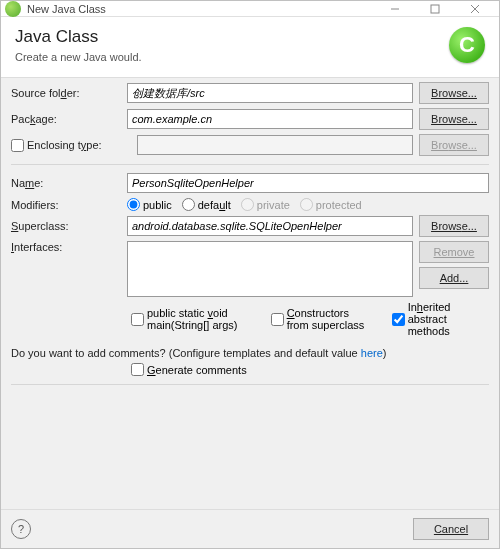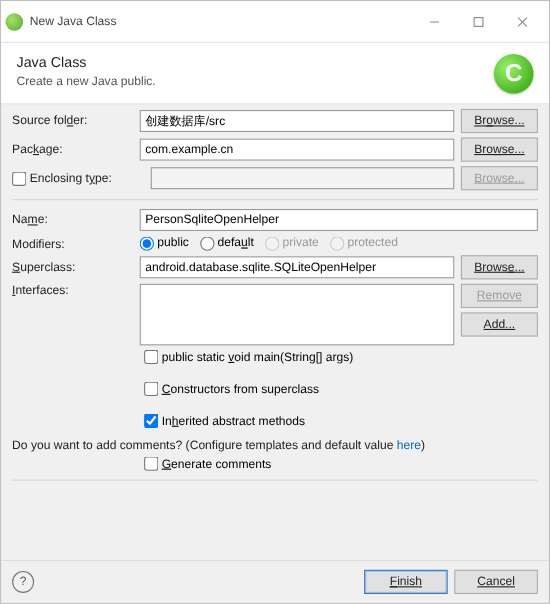--- a/index.html
+++ b/index.html
@@ -1,49 +1,49 @@
 <!DOCTYPE html>
 <html><head>
 <meta charset="utf-8">
 <style>
 * { box-sizing: border-box; font-family: "Segoe UI", Tahoma, sans-serif; font-size: 11px; }
 body { margin: 0; background: #f0f0f0; width: 500px; height: 549px; overflow: hidden; }
 .window { width: 500px; height: 549px; border: 1px solid #c0c0c0; background: #f0f0f0; display: flex; flex-direction: column; }
-.titlebar { height: 38px; display: flex; align-items: center; padding: 0 4px; background: #fff; border-bottom: 1px solid #e0e0e0; }
+.titlebar { height: 16px; display: flex; align-items: center; padding: 0 4px; background: #fff; border-bottom: 1px solid #e0e0e0; }
 .titlebar .icon { width: 16px; height: 16px; border-radius: 50%; background: radial-gradient(circle at 35% 35%, #a8e063, #56ab2f); margin-right: 6px; }
 .titlebar .title { color: #444; flex: 1; }
 .titlebar .winbtn { width: 40px; height: 28px; display: flex; align-items: center; justify-content: center; color: #666; }
 .titlebar .winbtn svg { width: 10px; height: 10px; }
 .header { padding: 10px 14px 14px; background: #fff; border-bottom: 1px solid #ddd; position: relative; }
-.header .h1 { font-size: 13px; color: #222; margin-bottom: 4px; }
+.header .h1 { font-size: 17px; color: #222; margin-bottom: 4px; }
 .header .h2 { color: #555; }
 .header .bigicon { position: absolute; right: 14px; top: 10px; width: 36px; height: 36px; border-radius: 50%; background: radial-gradient(circle at 35% 35%, #9af06a, #24a000); color: #fff; display: flex; align-items: center; justify-content: center; font-size: 22px; font-weight: bold; box-shadow: 0 1px 2px rgba(0,0,0,.3); }
 .body { padding: 0 10px; flex: 1; overflow: auto; }
 .row { display: flex; align-items: center; margin: 4px 0; gap: 6px; }
 .label { width: 110px; color: #222; }
 .u { text-decoration: underline; }
 input[type=text] { height: 20px; border: 1px solid #999; padding: 1px 4px; background: #fff; }
-input[type=text].flex { flex: 1; }
+input[type=text].flex { flex: 1; font-style: italic; }
 input[type=text]:disabled { background: #f4f4f4; color: #999; }
 .btn { min-width: 70px; height: 22px; border: 1px solid #adadad; background: #e1e1e1; color: #222; padding: 0 8px; cursor: pointer; text-decoration: underline; }
 .btn:disabled { color: #9a9a9a; }
 .radio, .check { display: inline-flex; align-items: center; gap: 3px; margin-right: 10px; }
 .radio input, .check input { margin: 0; }
 .disabled-text { color: #999; }
 .sep { border-top: 1px solid #d6d6d6; margin: 8px 0; }
 .listbox { flex: 1; height: 56px; border: 1px solid #999; background: #fff; }
 .rightcol { display: flex; flex-direction: column; gap: 4px; }
 .question { margin: 10px 0 4px; color: #222; }
-.indent { margin-left: 120px; display: flex; flex-direction: column; gap: 16px; }
+.indent { margin-left: 120px; display: flex; flex-direction: row; gap: 16px; }
 .linklike { color: #0066cc; }
 .footer { border-top: 1px solid #ddd; padding: 8px 10px; display: flex; align-items: center; gap: 6px; }
 .footer .help { width: 20px; height: 20px; border: 1.5px solid #777; border-radius: 50%; display: flex; align-items: center; justify-content: center; color: #555; margin-right: auto; }
 .footer .btn { min-width: 76px; }
 .footer .btn.primary { border: 1px solid #3a7abd; box-shadow: inset 0 0 0 1px #9ac7ea; }
-.modrow { align-items: center; }
+.modrow { align-items: flex-end; }
 .modrow .label { padding-top: 2px; }
 .modcol { display: flex; flex-direction: column; gap: 0; }
 .modline { display: flex; align-items: center; flex-wrap: wrap; }
 </style>
 </head>
 <body>
 
 <div class="window">
   <div class="titlebar">
     <div class="icon"></div>
@@ -61,21 +61,21 @@
     <div class="winbtn">
         <svg viewBox="0 0 10 10">
           <line x1="1" y1="1" x2="9" y2="9" stroke="#888" stroke-width="1"></line>
           <line x1="9" y1="1" x2="1" y2="9" stroke="#888" stroke-width="1"></line>
         </svg>
       </div>
   </div>
 
   <div class="header">
     <div class="h1">Java Class</div>
-    <div class="h2">Create a new Java public.</div>
+    <div class="h2">Create a new Java would.</div>
     <div class="bigicon">C</div>
   </div>
 
   <div class="body">
     <div class="row">
       <div class="label"><span>Source fol<span class="u">d</span>er:</span></div>
       <input type="text" class="flex" value="创建数据库/src" style="">
       <button class="btn">Br<span class="u">o</span>wse...</button>
     </div>
     <div class="row">
@@ -158,16 +158,15 @@
           <input type="checkbox" style=""> 
           <span><span class="u">G</span>enerate comments</span>
         </label>
     </div>
 
     <div class="sep"></div>
   </div>
 
   <div class="footer">
     <div class="help">?</div>
-    <button class="btn primary"><span class="u">F</span>inish</button>
     <button class="btn">Cancel</button>
   </div>
 </div>
 
 </body></html>

